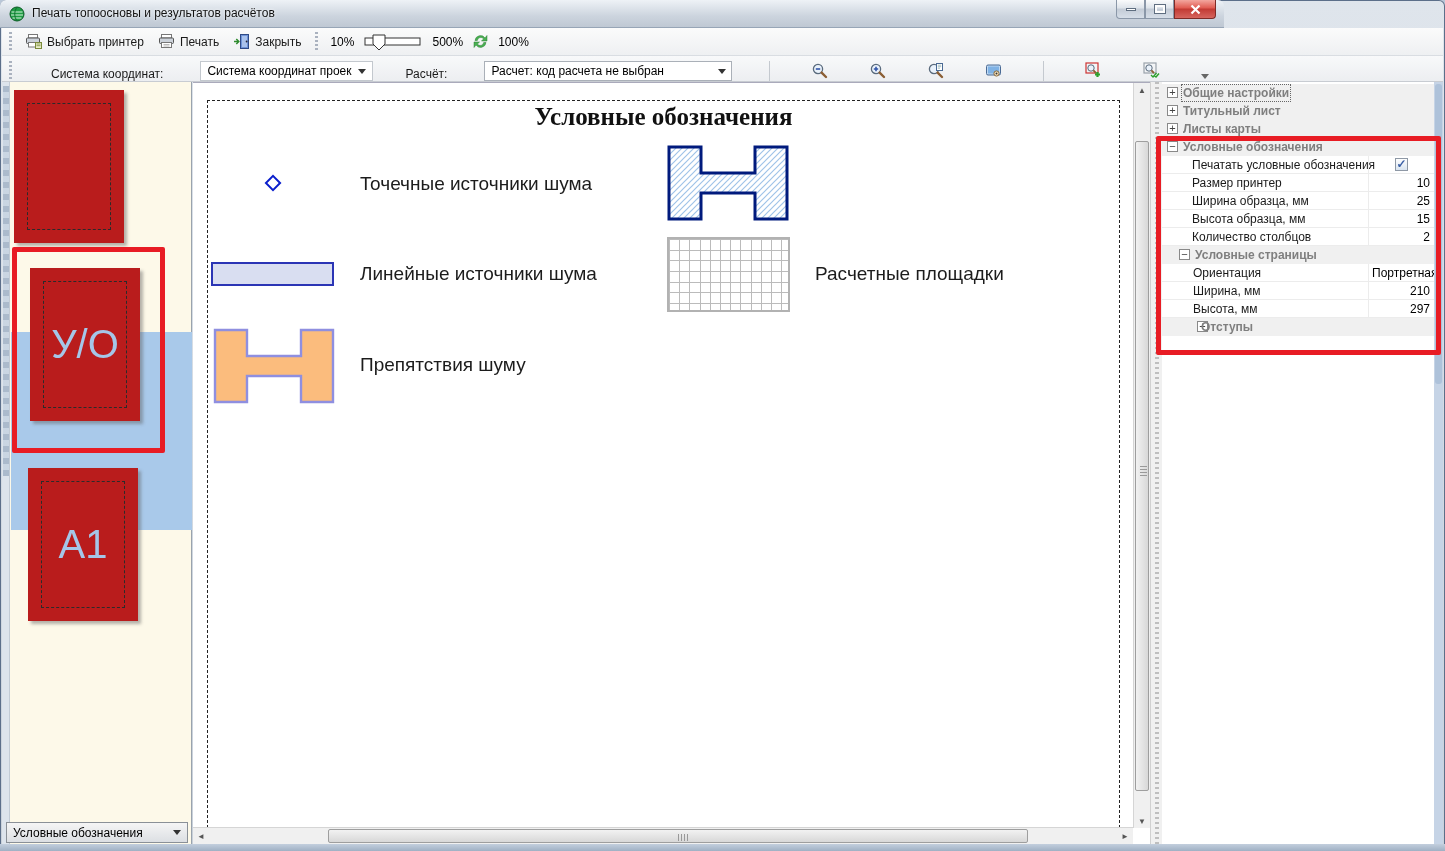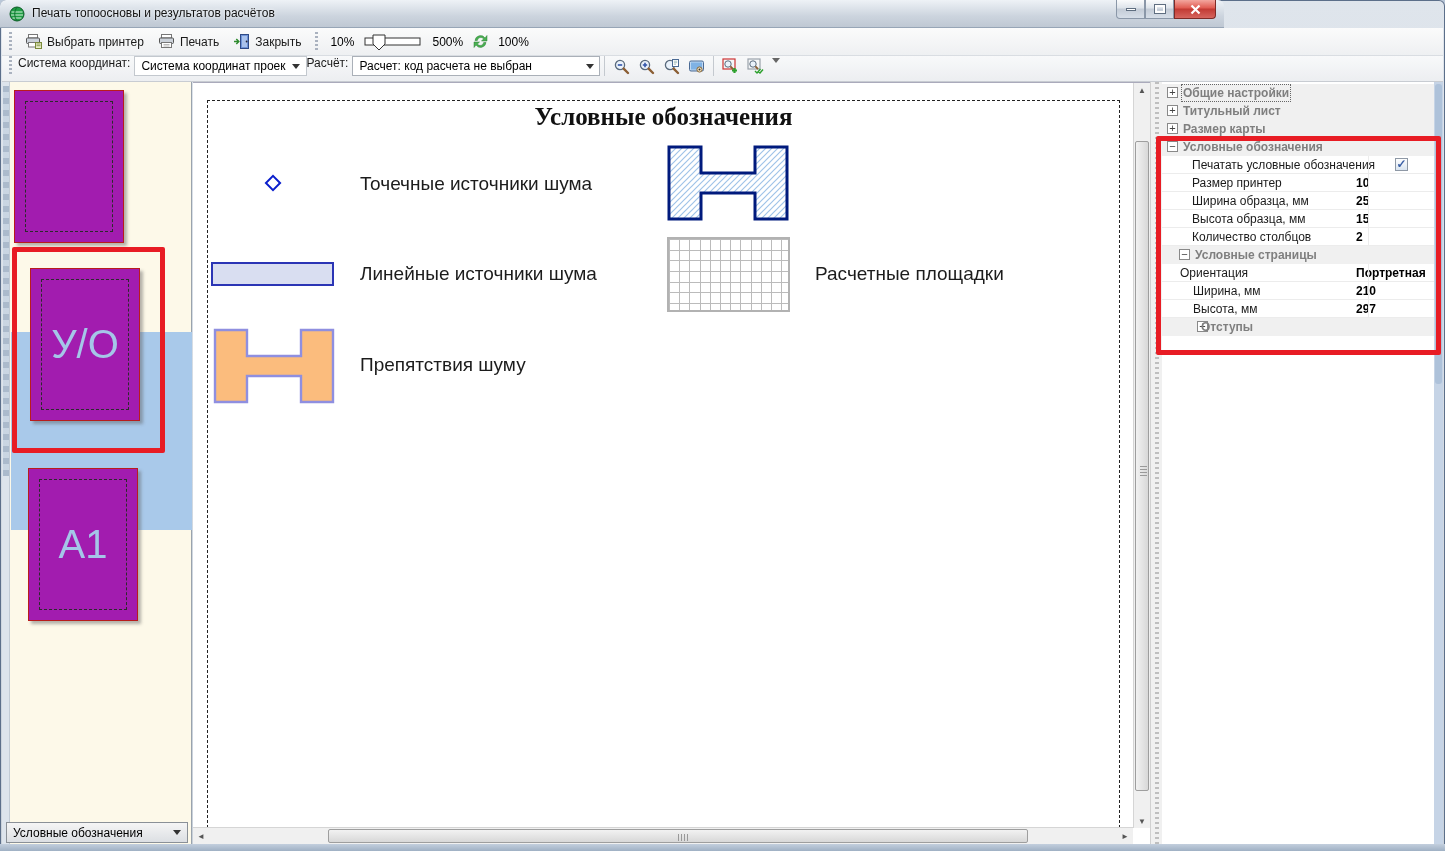--- a/index.html
+++ b/index.html
@@ -24,21 +24,21 @@
     background:linear-gradient(#f3a69e,#e05a50 45%,#c23a33 50%,#d6655e); }
   .glyph-min { width:10px; height:3px; background:#fdfdfd; border:1px solid #5f6e80; }
   .glyph-max { width:10px; height:8px; border:2px solid #fdfdfd; outline:1px solid #5f6e80; background:transparent; }
 
   
   .toolbar1 { position:absolute; left:2px; top:28px; width:1441px; height:28px;
     background:linear-gradient(#fbfbfb,#eef0f2); border-bottom:1px solid #d9dde2;
     display:flex; align-items:center; }
   .toolbar2 { position:absolute; left:2px; top:56px; width:1441px; height:26px;
     background:linear-gradient(#f8f9fa,#ecEEf1); border-bottom:1px solid #c8ccd2;
-    display:flex; align-items:flex-start; }
+    display:flex; align-items:flex-end;gap:33px; }
   .grip { width:5px; height:20px; margin:0 5px 0 6px;
     background:repeating-linear-gradient(to bottom,#aab2bf 0 2px,transparent 2px 4px);
     background-size:3px 100%; background-repeat:no-repeat; background-position:center; }
   .tbtn { display:flex; align-items:center; gap:5px; padding:3px 7px; font-size:12px;
     color:#1a1a1a; border-radius:3px; }
   .tlabel { font-size:12px; color:#1a1a1a; }
   .zoomtxt { font-size:12px; margin:0 6px; }
   .sep { width:1px; height:20px; background:#c4c9cf; margin:0 4px; }
   .combo-flat { display:flex; align-items:center; gap:6px; background:#fff;
     border:1px solid #c3c8ce; height:20px; padding:0 6px; font-size:12px; margin-left:4px; }
@@ -51,21 +51,21 @@
   .icon16 { width:17px; height:17px; display:inline-block; }
   .icon-pad { padding:2px 4px; display:flex; align-items:center; }
 
   
   .sidebar { position:absolute; left:2px; top:82px; width:190px; height:762px;
     background:#fdf9e9; border-right:1px solid #9aa3ad; }
   .side-scroll { position:absolute; left:0; top:0; width:8px; height:762px;
     background:#dde4ec; border-right:1px solid #c2cbd5; }
   .side-scroll .thumb { position:absolute; left:1px; top:4px; width:6px; height:390px;
     background:repeating-linear-gradient(to bottom,#9fb0c4 0 6px,#c5d2e0 6px 12px); opacity:.8; }
-  .pagethumb { position:absolute; background:#a21caf; border:1px solid #b91c1c;
+  .pagethumb { position:absolute; background:#b91c1c; border:3px solid #b91c1c;
     box-shadow:3px 3px 3px rgba(90,90,90,.45); }
   .pagethumb .dash { position:absolute; inset:10px; border:1px dashed #2b2b2b; }
   .pagethumb .plabel { position:absolute; inset:0; display:flex; align-items:center;
     justify-content:center; font-size:40px; color:#a5c6e8; }
   .sel-block { position:absolute; left:9px; top:250px; width:181px; height:198px; background:#a9c9ea; }
   .side-combo { position:absolute; left:4px; top:740px; width:182px; height:21px;
     background:linear-gradient(#f5f5f5,#dcdfe3); border:1px solid #8a9097; display:flex;
     align-items:center; font-size:12px; padding:0 6px; justify-content:space-between; }
 
   .preview { position:absolute; left:193px; top:82px; width:957px; height:762px;
@@ -106,21 +106,21 @@
   .props { position:absolute; left:1162px; top:82px; width:272px; height:762px; background:#fff; }
   .prow { position:absolute; left:0; width:272px; height:18px; font-size:12px;
     display:flex; align-items:center; }
   .prow.hdr { background:#f0f0f0; }
   .prow.hdr .plabel2 { font-weight:bold; color:#7f7f7f;text-align:right; }
   .prow.item { border-bottom:1px solid #ececec; }
   .prow.item::after { content:""; position:absolute; left:206px; top:0; width:1px; height:100%; background:#ececec; }
   .expbox { position:absolute; width:11px; height:11px; border:1px solid #898989; background:#fff;
     font-size:11px; line-height:9px; text-align:center; color:#444; top:3px; }
   .plabel2 { position:absolute; white-space:nowrap; color:#1a1a1a; }
-  .pvalue { position:absolute; left:194px; width:62px; padding-right:4px; color:#000;font-weight:bold; }
+  .pvalue { position:absolute; left:210px; width:62px; text-align:right; padding-right:4px; color:#000; }
   .focusdots { outline:1px dotted #666; outline-offset:1px; }
   .checkbox { position:absolute; left:233px; top:2px; width:13px; height:13px;
     border:1px solid #8e98a5; background:linear-gradient(#fefefe,#d9e4f0);
     color:#3a5fa5; font-size:12px; font-weight:bold; line-height:11px; text-align:center; }
   .rp-scroll { position:absolute; left:1434px; top:82px; width:9px; height:762px; background:#c6d4e6; }
   .rp-scroll .thumb { position:absolute; left:1px; top:2px; width:7px; height:300px; background:#aec2da; border-radius:3px; }
 
   
   .red-rect { position:absolute; border:5px solid #e81c24; border-radius:2px; pointer-events:none; }
 
@@ -348,21 +348,21 @@
     <div class="prow hdr" style="top:2px;">
       <span class="expbox" style="left:5px;">+</span>
       <span class="plabel2 focusdots" style="left:21px;">Общие настройки</span>
     </div>
     <div class="prow hdr" style="top:20px;">
       <span class="expbox" style="left:5px;">+</span>
       <span class="plabel2" style="left:21px;">Титульный лист</span>
     </div>
     <div class="prow hdr" style="top:38px;">
       <span class="expbox" style="left:5px;">+</span>
-      <span class="plabel2" style="left:21px;">Размер карты</span>
+      <span class="plabel2" style="left:21px;">Листы карты</span>
     </div>
     <div class="prow hdr" style="top:56px;">
       <span class="expbox" style="left:5px;">−</span>
       <span class="plabel2" style="left:21px;">Условные обозначения</span>
     </div>
 
     <div class="prow item" style="top:74px;">
       <span class="plabel2" style="left:30px;">Печатать условные обозначения</span>
       <span class="checkbox">✓</span>
     </div>
@@ -381,21 +381,21 @@
     <div class="prow item" style="top:146px;">
       <span class="plabel2" style="left:30px;">Количество столбцов</span>
       <span class="pvalue">2</span>
     </div>
 
     <div class="prow hdr" style="top:164px;">
       <span class="expbox" style="left:17px;">−</span>
       <span class="plabel2" style="left:33px;">Условные страницы</span>
     </div>
     <div class="prow item" style="top:182px;">
-      <span class="plabel2" style="left:18px;text-align:center;">Ориентация</span>
+      <span class="plabel2" style="left:31px;text-align:center;">Ориентация</span>
       <span class="pvalue">Портретная</span>
     </div>
     <div class="prow item" style="top:200px;">
       <span class="plabel2" style="left:31px;">Ширина, мм</span>
       <span class="pvalue">210</span>
     </div>
     <div class="prow item" style="top:218px;">
       <span class="plabel2" style="left:31px;">Высота, мм</span>
       <span class="pvalue">297</span>
     </div>

